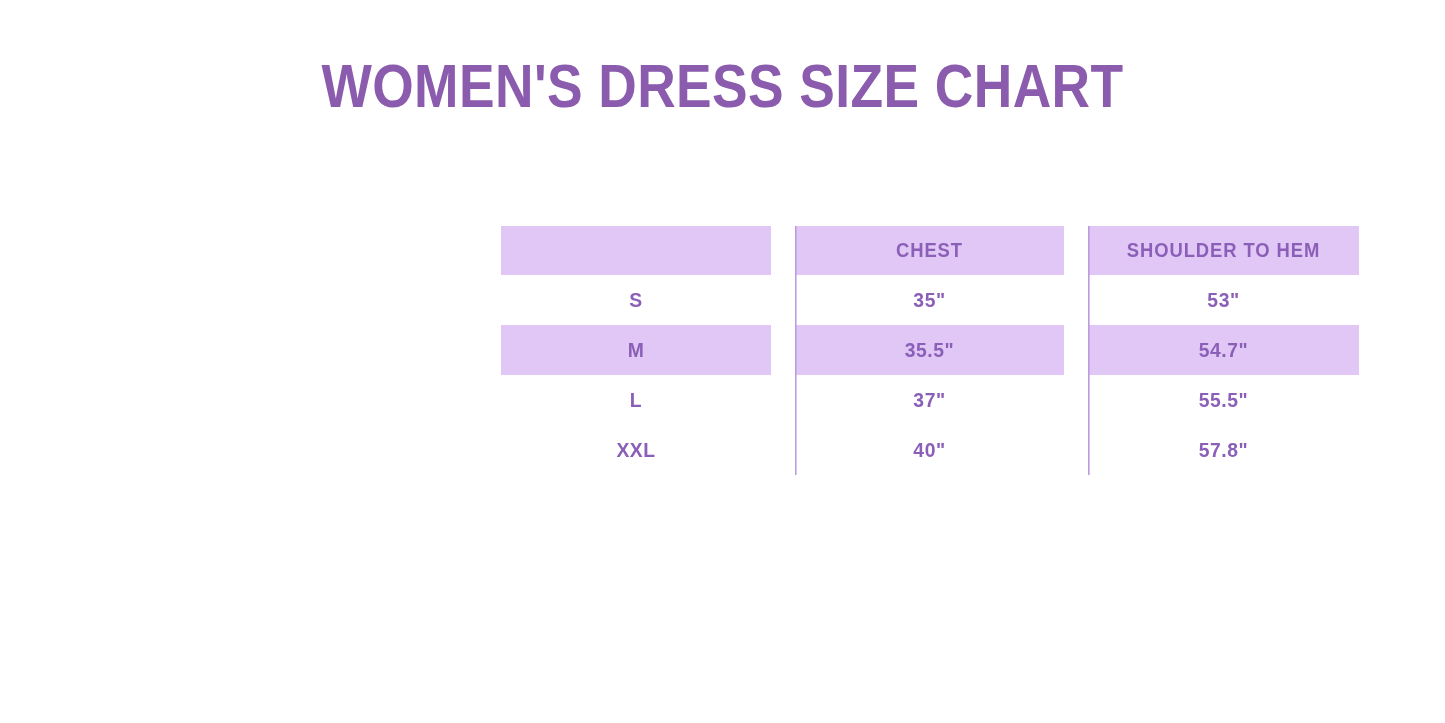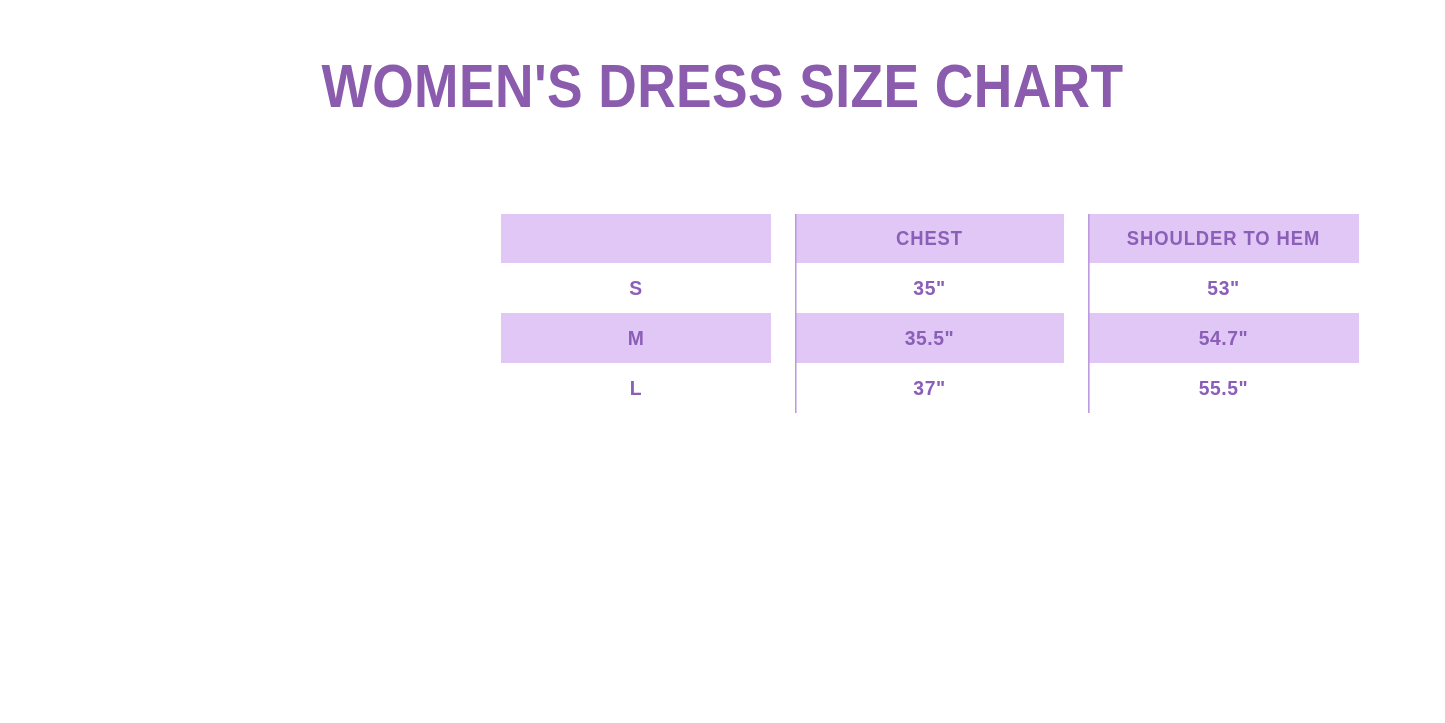--- a/index.html
+++ b/index.html
@@ -38,20 +38,21 @@
     left: 489px;
     top: 214px;
     width: 882px;
     height: 353px;
   }
 
   table.size-table {
     border-collapse: collapse;
     width: 882px;
     table-layout: fixed;
+    margin-top: 12px;
   }
 
   table.size-table col.c-size  { width: 294px; }
   table.size-table col.c-chest { width: 293px; }
   table.size-table col.c-hem   { width: 295px; }
 
   table.size-table th,
   table.size-table td {
     height: 50px;
     padding: 0;
@@ -113,15 +114,20 @@
       <tr class="row-tint">
         <td>M</td>
         <td class="divider-left">35.5"</td>
         <td class="divider-left">54.7"</td>
       </tr>
       <tr class="row-light">
         <td>L</td>
         <td class="divider-left">37"</td>
         <td class="divider-left">55.5"</td>
       </tr>
+      <tr class="row-light">
+        <td>XXL</td>
+        <td class="divider-left">40"</td>
+        <td class="divider-left">57.8"</td>
+      </tr>
     </tbody>
   </table>
 </div>
 
 </body></html>

